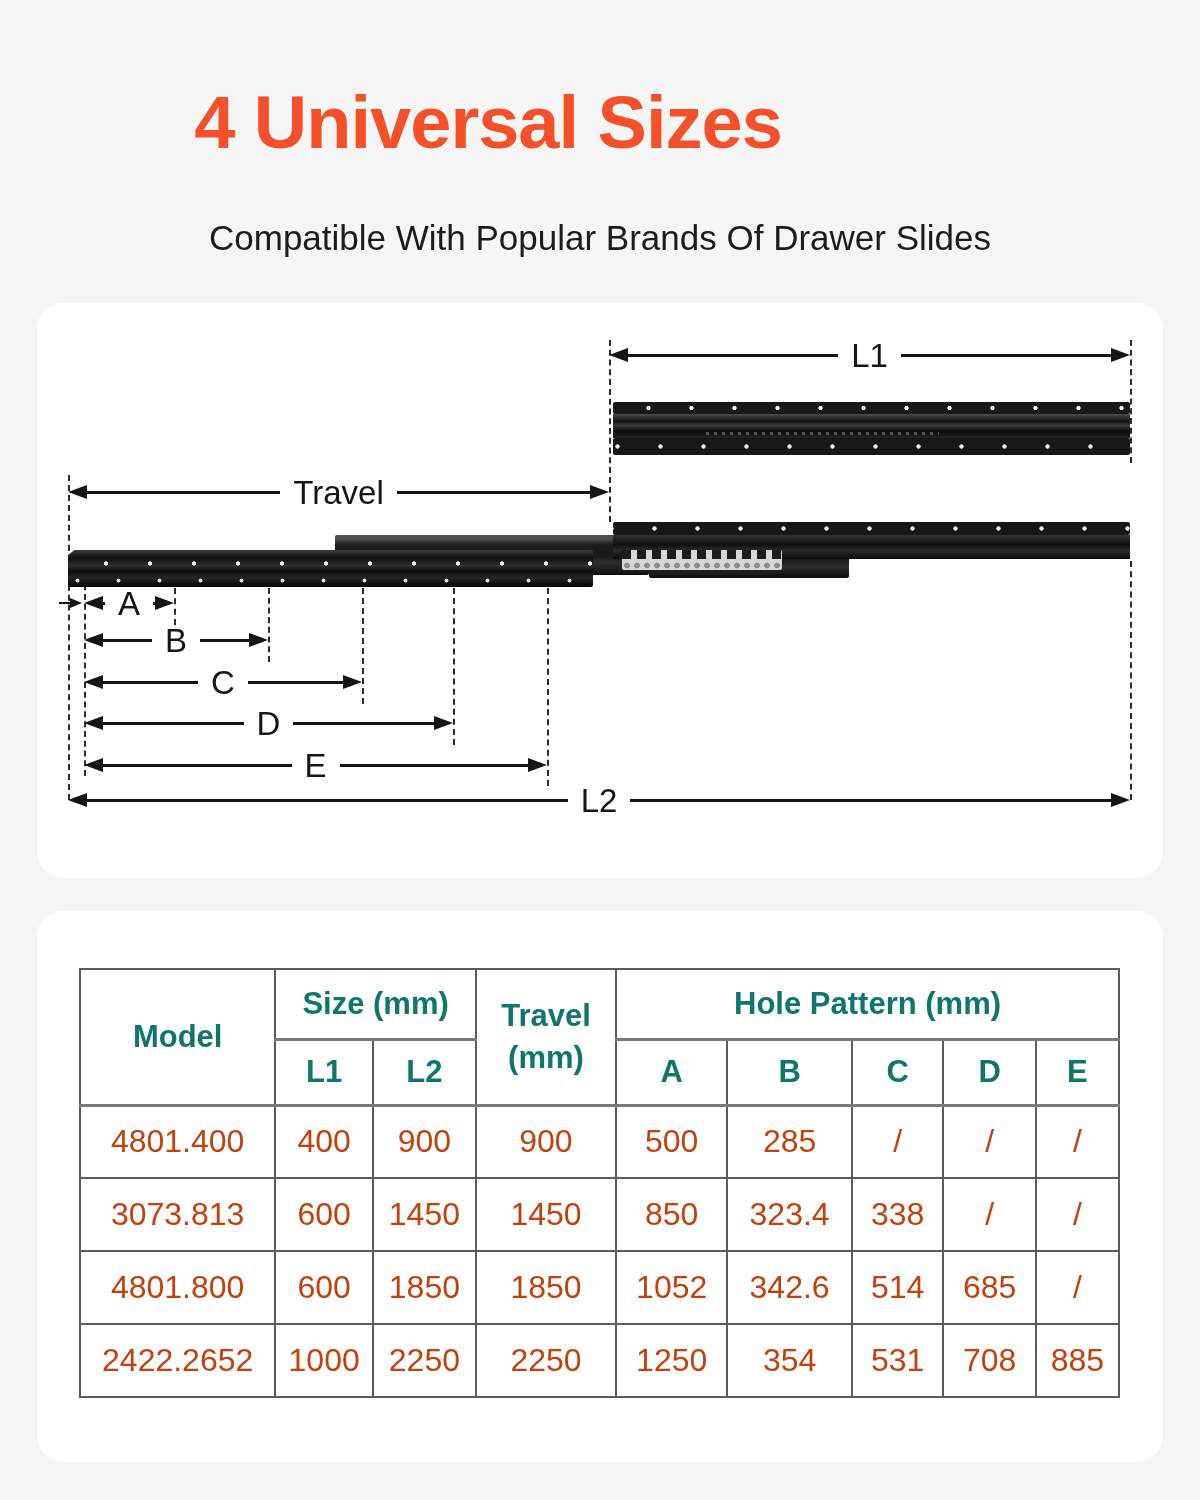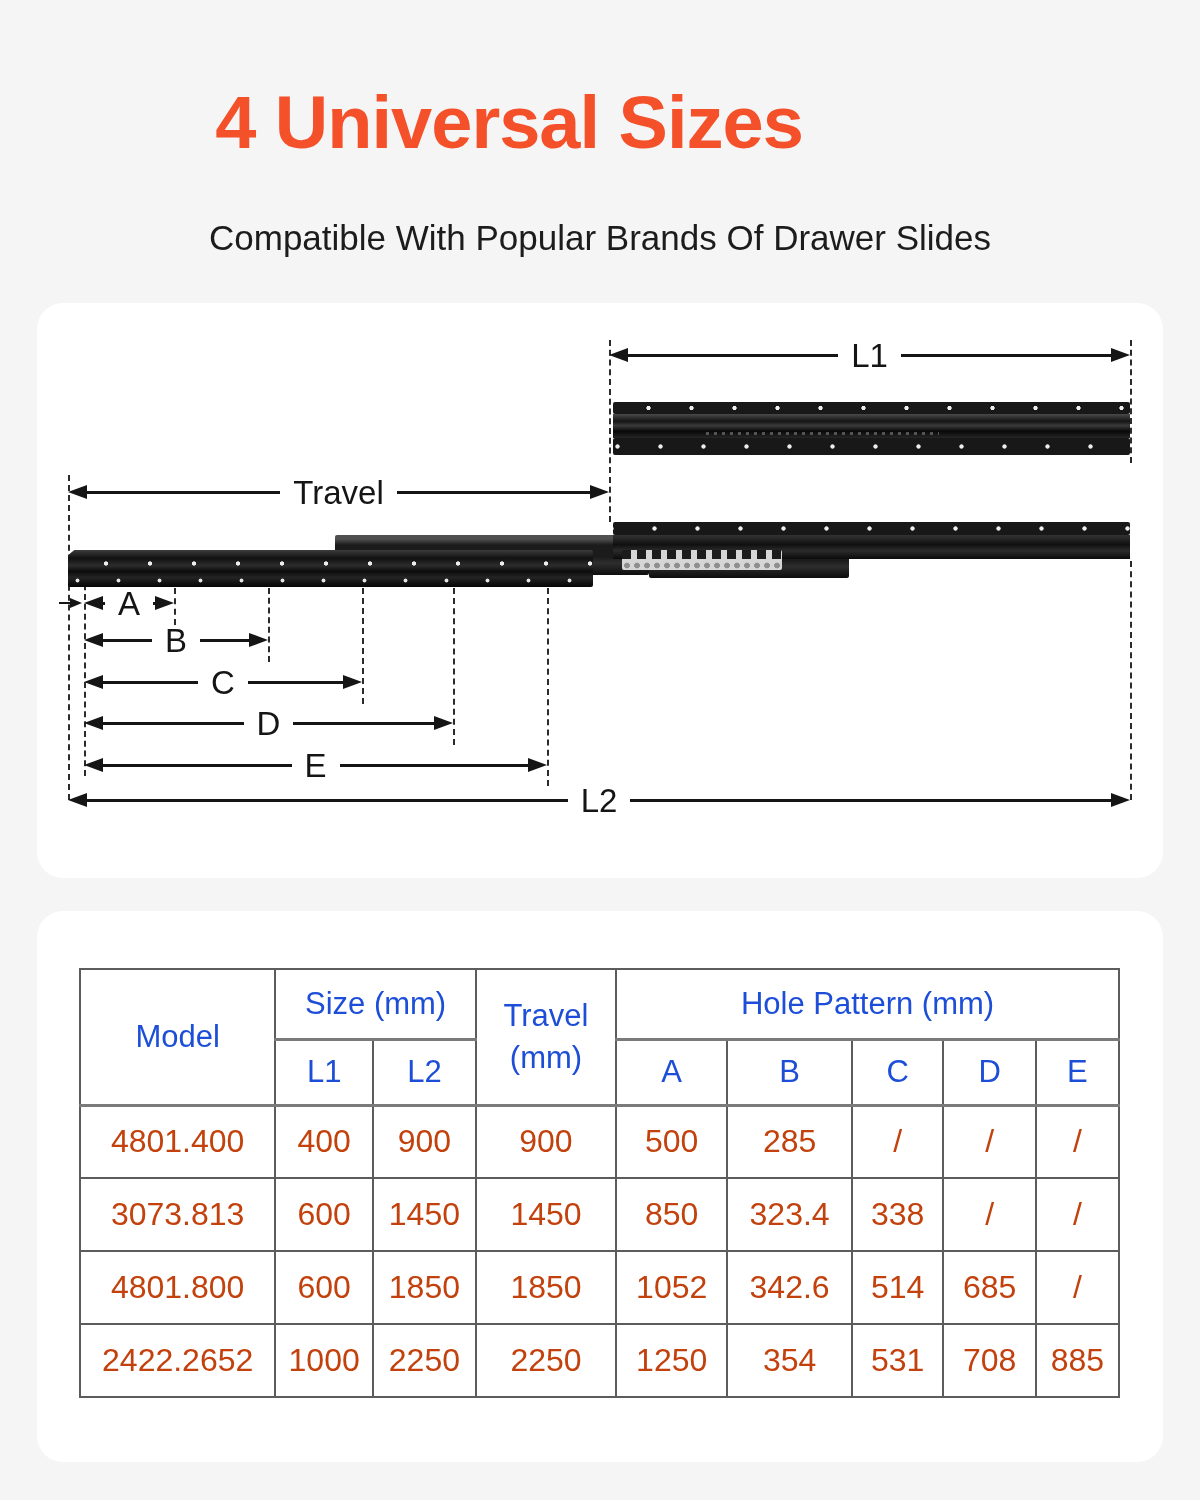--- a/index.html
+++ b/index.html
@@ -11,21 +11,20 @@
     color: #151515;
     overflow: hidden;
   }
 
   
   .page-title {
     position: absolute; left: 0; top: 80px; width: 976px;
     text-align: center;
     font-size: 74px; font-weight: 800; letter-spacing: -1px;
     color: #f4512b;
-    margin-left: 21px;
   }
   .page-subtitle {
     position: absolute; left: 0; top: 192px; width: 1200px;
     text-align: center;
     font-size: 35px; font-weight: 400; color: #1c1c1c; margin-top: 26px;
   }
 
   
   .card {
     position: absolute; left: 37px; width: 1126px;
@@ -122,21 +121,21 @@
   col.c-model  { width: 18.8%; }
   col.c-l1     { width: 9.4%; }
   col.c-l2     { width: 9.9%; }
   col.c-travel { width: 13.5%; }
   col.c-a      { width: 10.7%; }
   col.c-b      { width: 12.0%; }
   col.c-c      { width: 8.8%; }
   col.c-d      { width: 8.9%; }
   col.c-e      { width: 8.0%; }
   th, td { border: 2px solid #5c5c5c; vertical-align: middle; }
-  th { font-size: 31px; font-weight: 400; color: #1d4ed8; }
+  th { font-size: 31px; font-weight: 700; color: #0f766e; }
   td { font-size: 32px; font-weight: 400; color: #c2410c; }
   tr.h1 { height: 70px; }
   tr.h2 { height: 66px; }
   tr.data-row { height: 73px; }
   th.group, th.span2 { border-bottom-width: 3px; border-bottom-color: #7a7a7a; }
   tr.h2 th { border-bottom-width: 3px; border-bottom-color: #7a7a7a; }
   th .line2 { display: block; margin-top: 6px; }
 </style>
 </head>
 <body>

